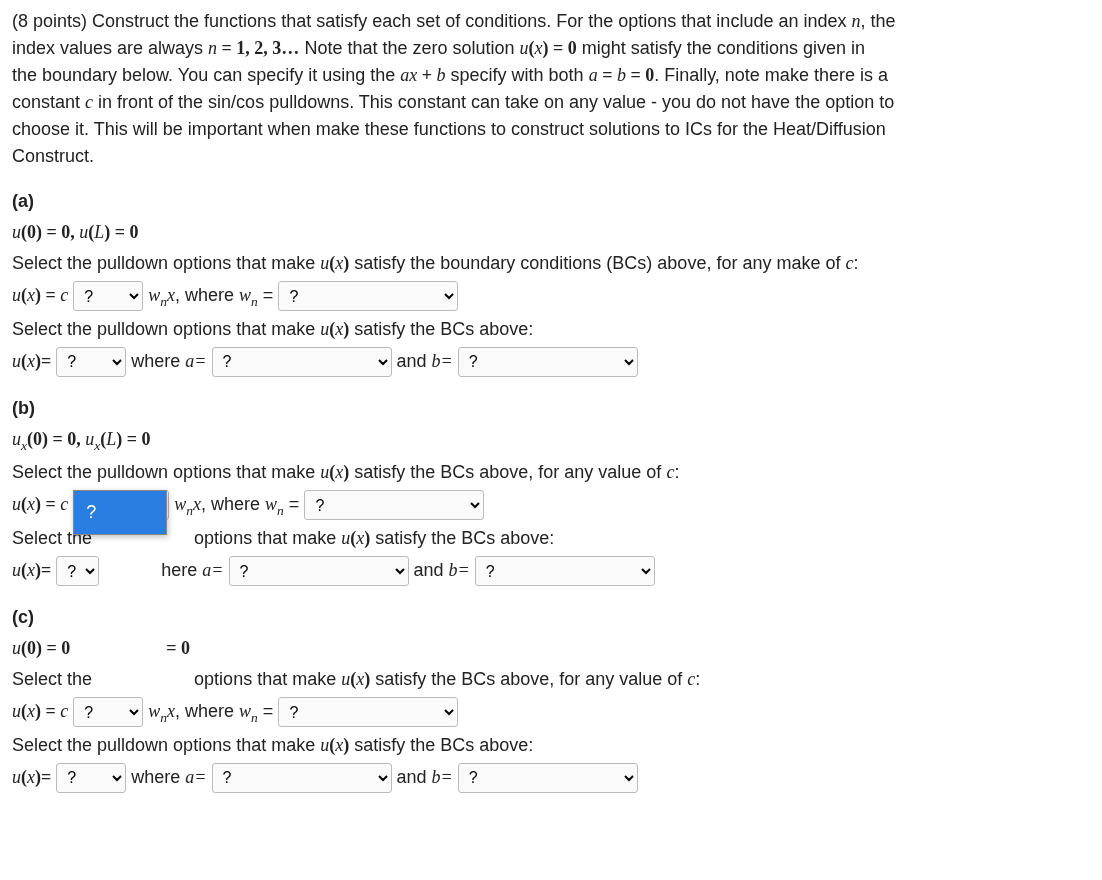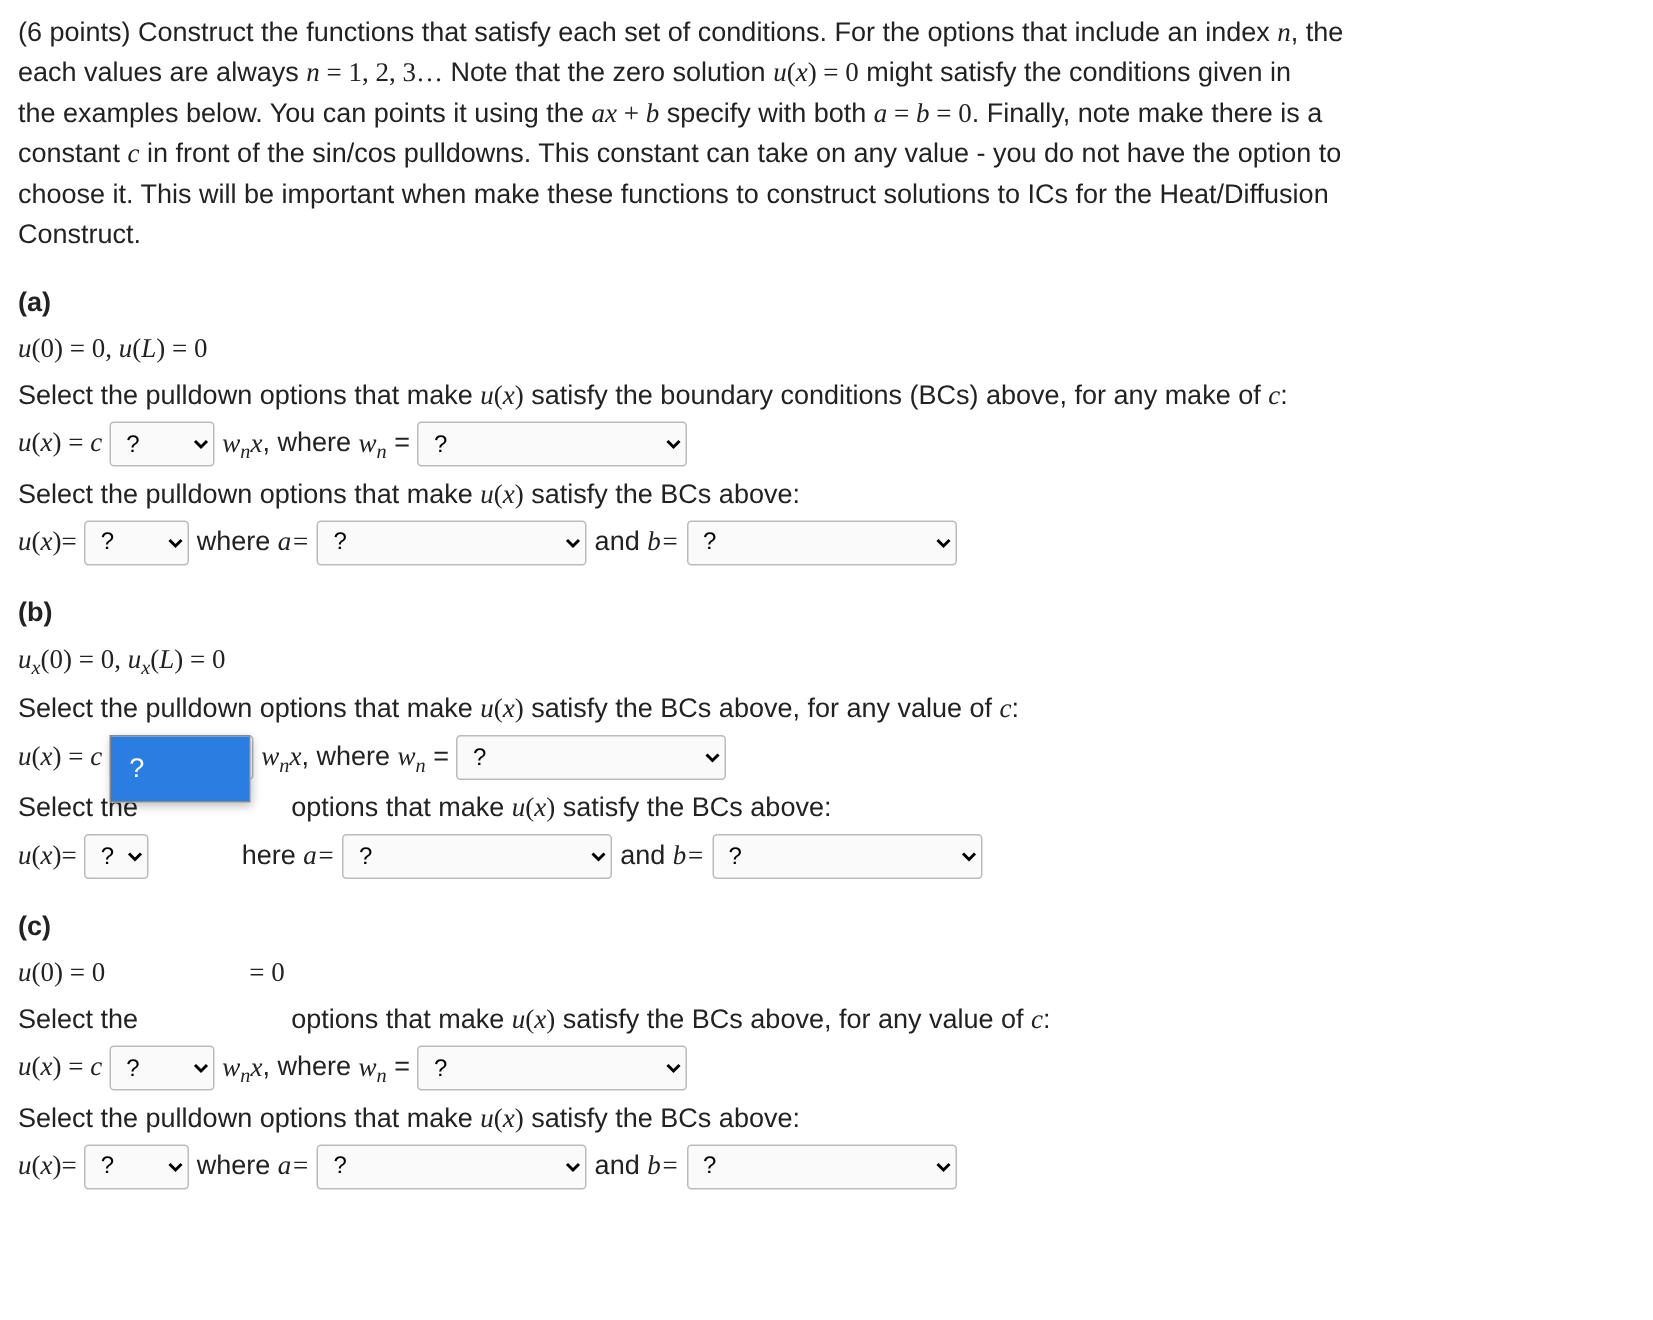--- a/index.html
+++ b/index.html
@@ -5,21 +5,21 @@
   body {
     font-family: Arial, Helvetica, sans-serif;
     font-size: 18px;
     color: #222;
     margin: 0;
     padding: 8px 12px;
     width: 1082px;
     line-height: 1.5;
   }
   .math { font-family: "Times New Roman", serif; font-style: italic; }
-  .mathn { font-family: "Times New Roman", serif; font-style: normal; }
+  .mathn { font-family: "Times New Roman", serif; font-style: normal; font-weight: bold; }
   select {
     font-size: 16px;
     padding: 4px 6px;
     border: 1px solid #bbb;
     border-radius: 3px;
     background: #fafafa;
     min-width: 70px;
     height: 30px;
     vertical-align: middle;
   }
@@ -62,26 +62,26 @@
   }
   .dd-item.selected {
     background: #2a7de1;
     color: #fff;
   }
 </style>
 </head>
 <body>
 
 <div>
-  <span>(6 points) Construct the functions that satisfy each set of conditions. For the options that include an index </span><span class="math">n</span><span>, the</span>
+  <span>(8 points) Construct the functions that satisfy each set of conditions. For the options that include an index </span><span class="math">n</span><span>, the</span>
   <br>
-  <span>each values are always </span><span class="math"><span class="math">n</span> <span class="mathn">= 1, 2, 3…</span></span>
+  <span>index values are always </span><span class="math"><span class="math">n</span> <span class="mathn">= 1, 2, 3…</span></span>
   <span> Note that the zero solution </span><span class="math">u<span class="mathn">(</span>x<span class="mathn">) = 0</span></span><span> might satisfy the conditions given in</span>
   <br>
-  <span>the examples below. You can points it using the </span><span class="math">ax <span class="mathn">+</span> b</span><span> specify with both </span><span class="math">a <span class="mathn">=</span> b <span class="mathn">= 0</span></span><span>. Finally, note make there is a</span>
+  <span>the boundary below. You can specify it using the </span><span class="math">ax <span class="mathn">+</span> b</span><span> specify with both </span><span class="math">a <span class="mathn">=</span> b <span class="mathn">= 0</span></span><span>. Finally, note make there is a</span>
   <br>
   <span>constant </span><span class="math">c</span><span> in front of the sin/cos pulldowns. This constant can take on any value - you do not have the option to</span>
   <br>
   <span>choose it. This will be important when make these functions to construct solutions to ICs for the Heat/Diffusion</span>
   <br>
   <span>Construct.</span>
 </div>
 
 <div class="block">
   <div class="row"><span class="part-label">(a)</span></div>

